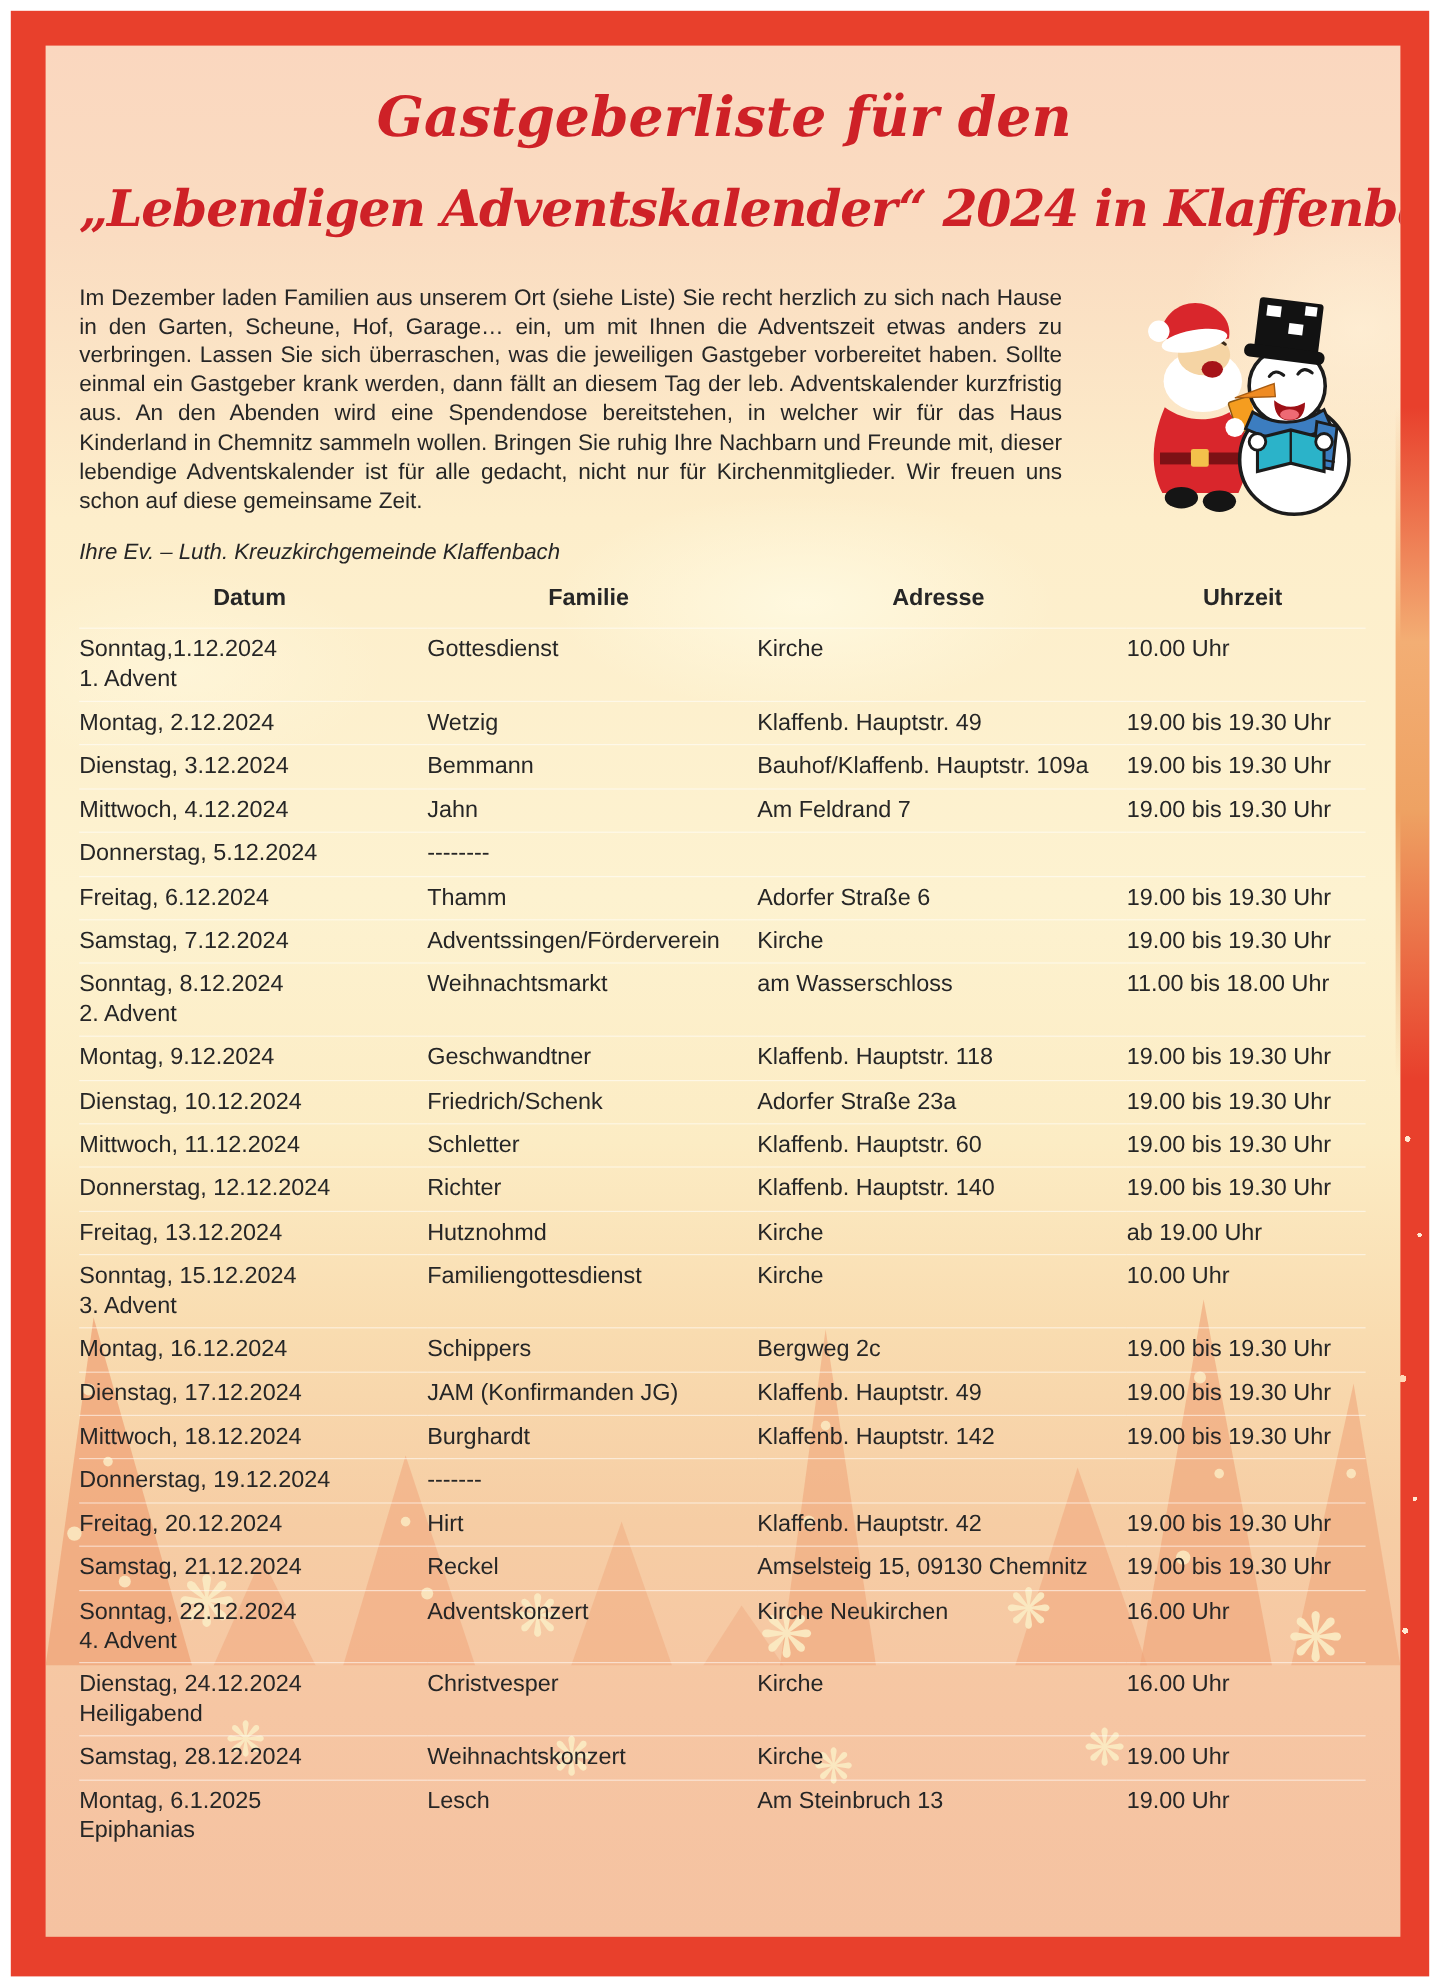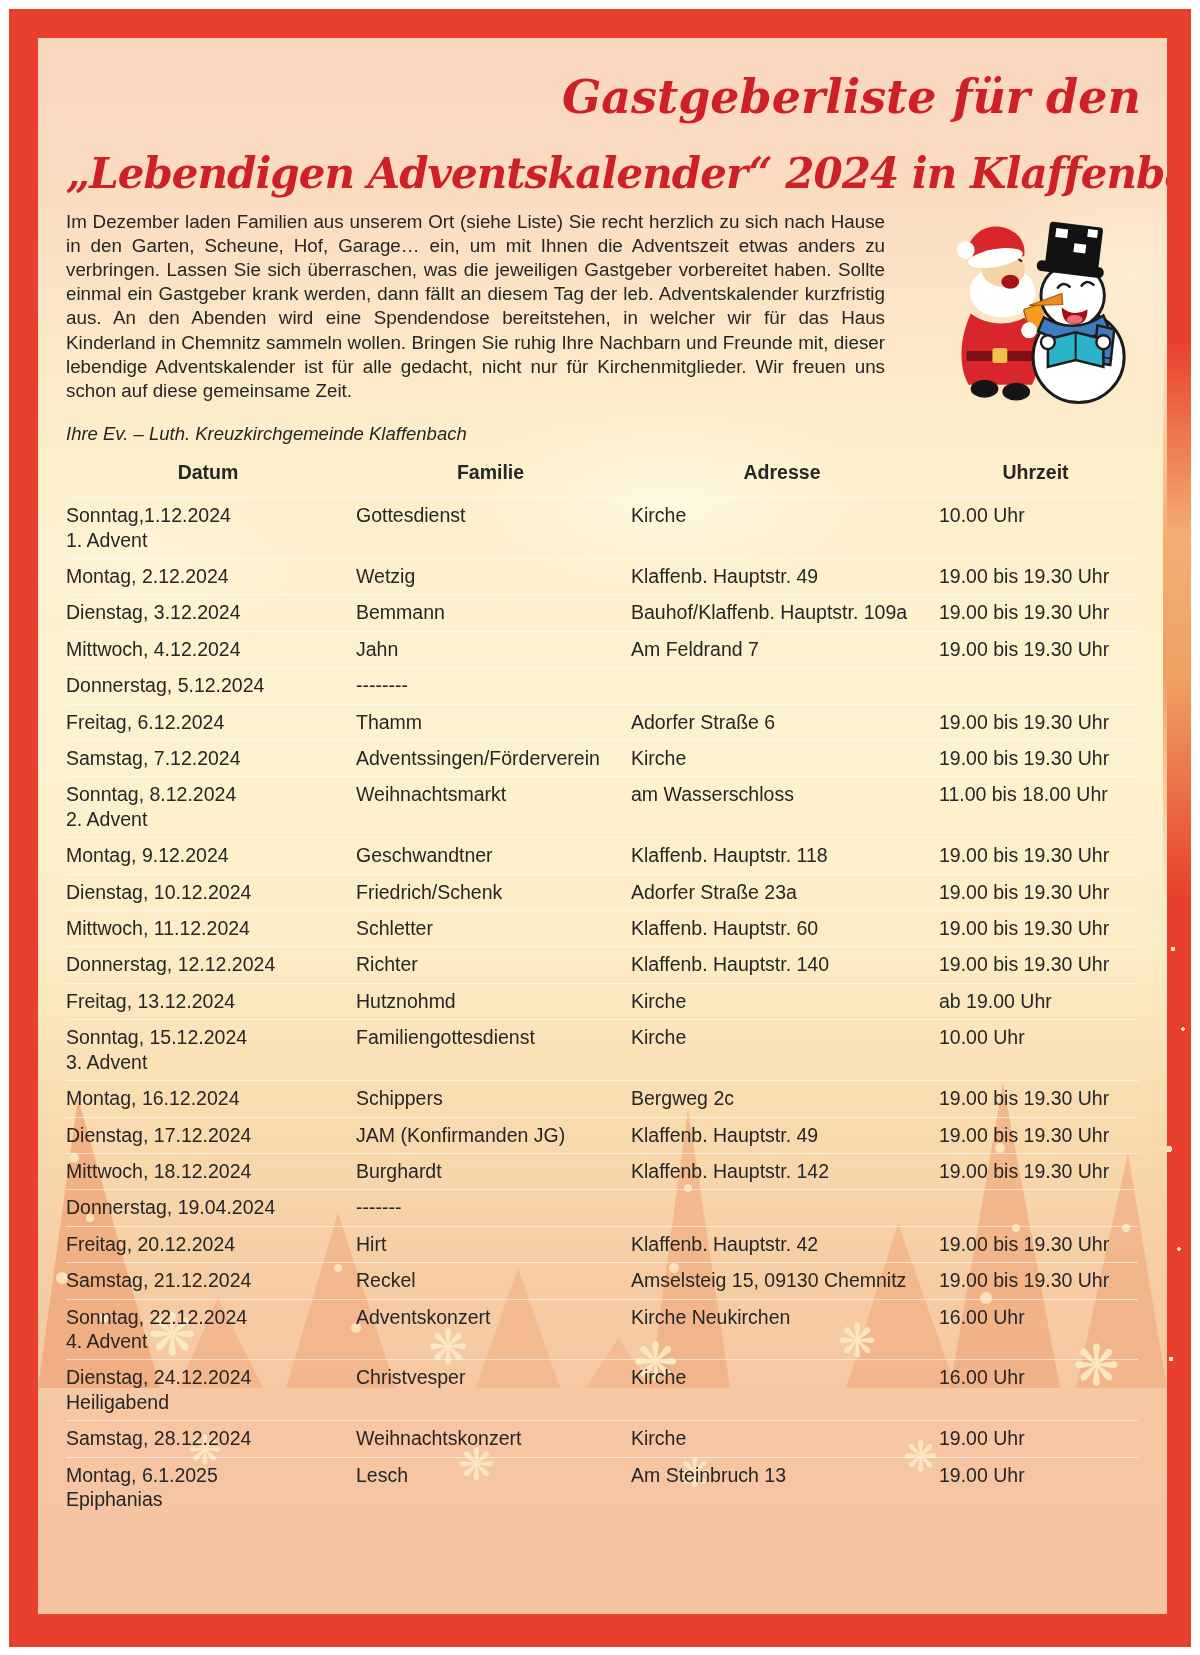--- a/index.html
+++ b/index.html
@@ -22,25 +22,25 @@
           radial-gradient(ellipse 300px 130px at 56% 29.5%, rgba(255,250,226,.85), rgba(255,250,226,0) 70%),
           radial-gradient(ellipse 240px 120px at 10% 33%, rgba(255,248,222,.6), rgba(255,248,222,0) 70%),
           radial-gradient(ellipse 220px 170px at 97% 15%, rgba(255,241,216,.7), rgba(255,241,216,0) 70%),
           linear-gradient(180deg,#fad7bf 0%,#fadcc1 10%,#fdeecb 25%,#fdf2d0 45%,#fcecc4 58%,#f9dcb0 68%,#f6cda4 78%,#f6c6a3 88%,#f5c2a1 100%);}
   .decor{position:absolute;pointer-events:none;}
   .trees{left:0;right:0;top:930px;height:420px;z-index:0;}
   .trees svg{display:block;width:100%;height:100%;}
   .flake{position:absolute;z-index:0;color:#fbeac2;opacity:.95;line-height:1;
         font-family:"DejaVu Sans",sans-serif;}
   .z{position:relative;z-index:1;}
-  h1{margin:0;text-align:right;color:#ce2127;font-family:"DejaVu Serif",serif;
+  h1{margin:0;text-align:center;color:#ce2127;font-family:"DejaVu Serif",serif;
         font-style:italic;font-weight:bold;}
   .title1{margin-top:32px;font-size:46px;line-height:1.2;}
   .title2{margin-top:24px;font-size:42px;line-height:1.2;letter-spacing:-1px;white-space:nowrap;}
-  .intro-wrap{margin-top:10px;}
+  .intro-wrap{margin-top:36px;}
   .illu{float:right;width:246px;height:194px;margin:2px 0 2px 10px;}
   .illu svg{display:block;margin-left:auto;width:208px;height:194px;}
   .intro{margin:0;font-size:18.8px;line-height:24.2px;text-align:justify;}
   .signature{margin:20px 0 0;font-style:italic;font-size:18.5px;}
   table{margin-top:16px;border-collapse:collapse;width:1072px;table-layout:fixed;}
   th{text-align:center;font-size:19.5px;font-weight:bold;padding:0 6px 13px 0;}
   td{font-size:19.5px;line-height:24.4px;padding:5px 6px 6px 0;vertical-align:top;}
   tbody tr{border-top:1px solid rgba(255,255,255,.55);}
   tr.special .c-date{font-weight:normal;}
 </style>
@@ -313,21 +313,21 @@
     <td class="c-date">
       <div>Mittwoch, 18.12.2024</div>
 
     </td>
     <td class="c-fam">Burghardt</td>
     <td class="c-addr">Klaffenb. Hauptstr. 142</td>
     <td class="c-time">19.00 bis 19.30 Uhr</td>
   </tr>
             <tr>
     <td class="c-date">
-      <div>Donnerstag, 19.04.2024</div>
+      <div>Donnerstag, 19.12.2024</div>
 
     </td>
     <td class="c-fam">-------</td>
     <td class="c-addr"></td>
     <td class="c-time"></td>
   </tr>
             <tr>
     <td class="c-date">
       <div>Freitag, 20.12.2024</div>
 

